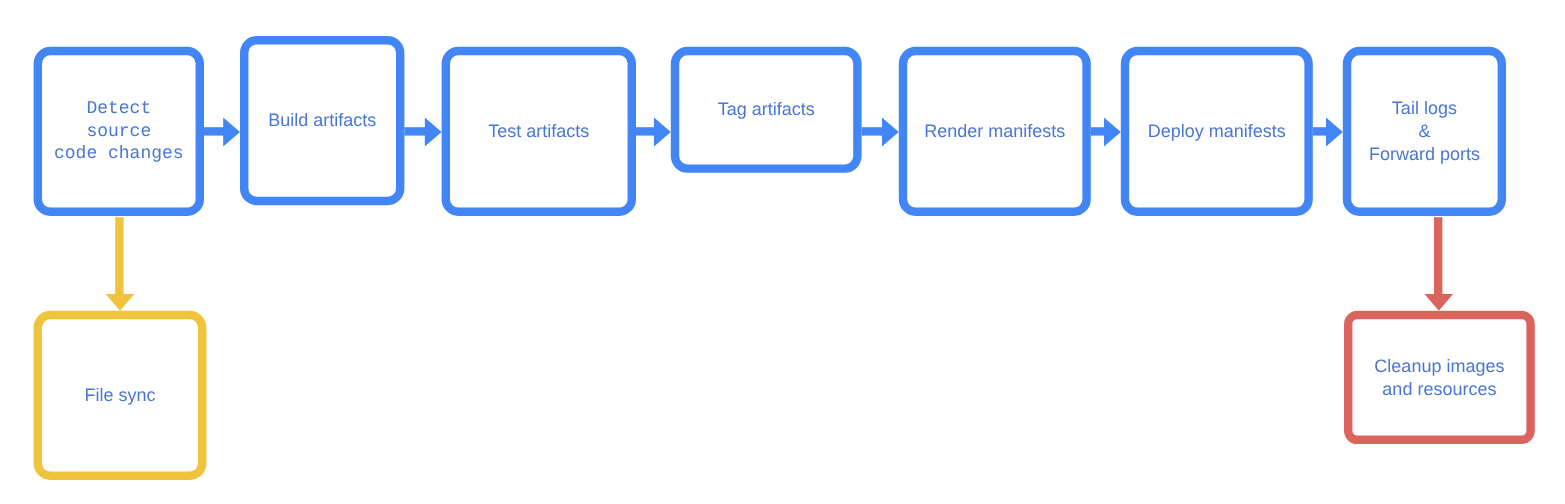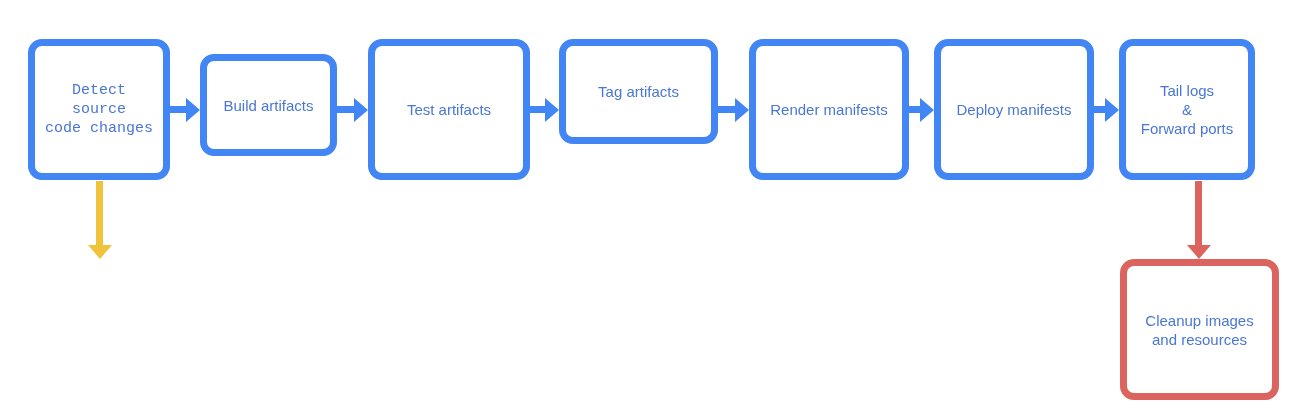--- a/index.html
+++ b/index.html
@@ -31,28 +31,28 @@
     font-size: 15px;
     line-height: 19px;
     color: var(--color-text);
     padding: 0 6px;
   }
   .node.yellow { border-color: var(--color-yellow); }
   .node.red    { border-color: var(--color-red); }
 
   
   .n1 { left: 28px;   top: 39px;  width: 142px; height: 141px; font-family: Liberation Mono, monospace; }
-  .n2 { left: 200px;  top: 54px;  width: 137px; height: 102px; }
+  .n2 { left: 200px;  top: 30px;  width: 137px; height: 141px; }
   .n3 { left: 368px;  top: 39px;  width: 162px; height: 141px; align-items: center; }
   .n4 { left: 559px;  top: 39px;  width: 159px; height: 105px; }
   .n5 { left: 749px;  top: 39px;  width: 160px; height: 141px; justify-content: center; }
   .n6 { left: 934px;  top: 39px;  width: 160px; height: 141px; }
   .n7 { left: 1119px; top: 39px;  width: 136px; height: 141px; }
   .n8 { left: 28px;   top: 259px; width: 144px; height: 141px; }
-  .n9 { left: 1120px; top: 259px; width: 159px; height: 141px; }
+  .n9 { left: 1120px; top: 259px; width: 159px; height: 111px; border-radius: 11px; }
 
   
   .harrow { position: absolute; top: 98px; height: 24px; }
   .harrow .shaft {
     position: absolute; left: 0; right: 12px; top: 8px; height: 7px;
     background: var(--color-blue);
   }
   .harrow .head {
     position: absolute; right: 0; top: 0; width: 0; height: 0;
     border-top: 12px solid transparent;
@@ -107,20 +107,23 @@
   </div>
   <div class="node n6">
     <span class="label">Deploy manifests</span>
   </div>
   <div class="node n7">
     <span class="label">Tail logs
 &amp;
 Forward ports</span>
   </div>
 
+  <div class="node yellow n8">
+    <span class="label">File sync</span>
+  </div>
   <div class="node red n9">
     <span class="label">Cleanup images
 and resources</span>
   </div>
 
   <div class="harrow a1">
     <div class="shaft"></div>
     <div class="head"></div>
   </div>
   <div class="harrow a2">

